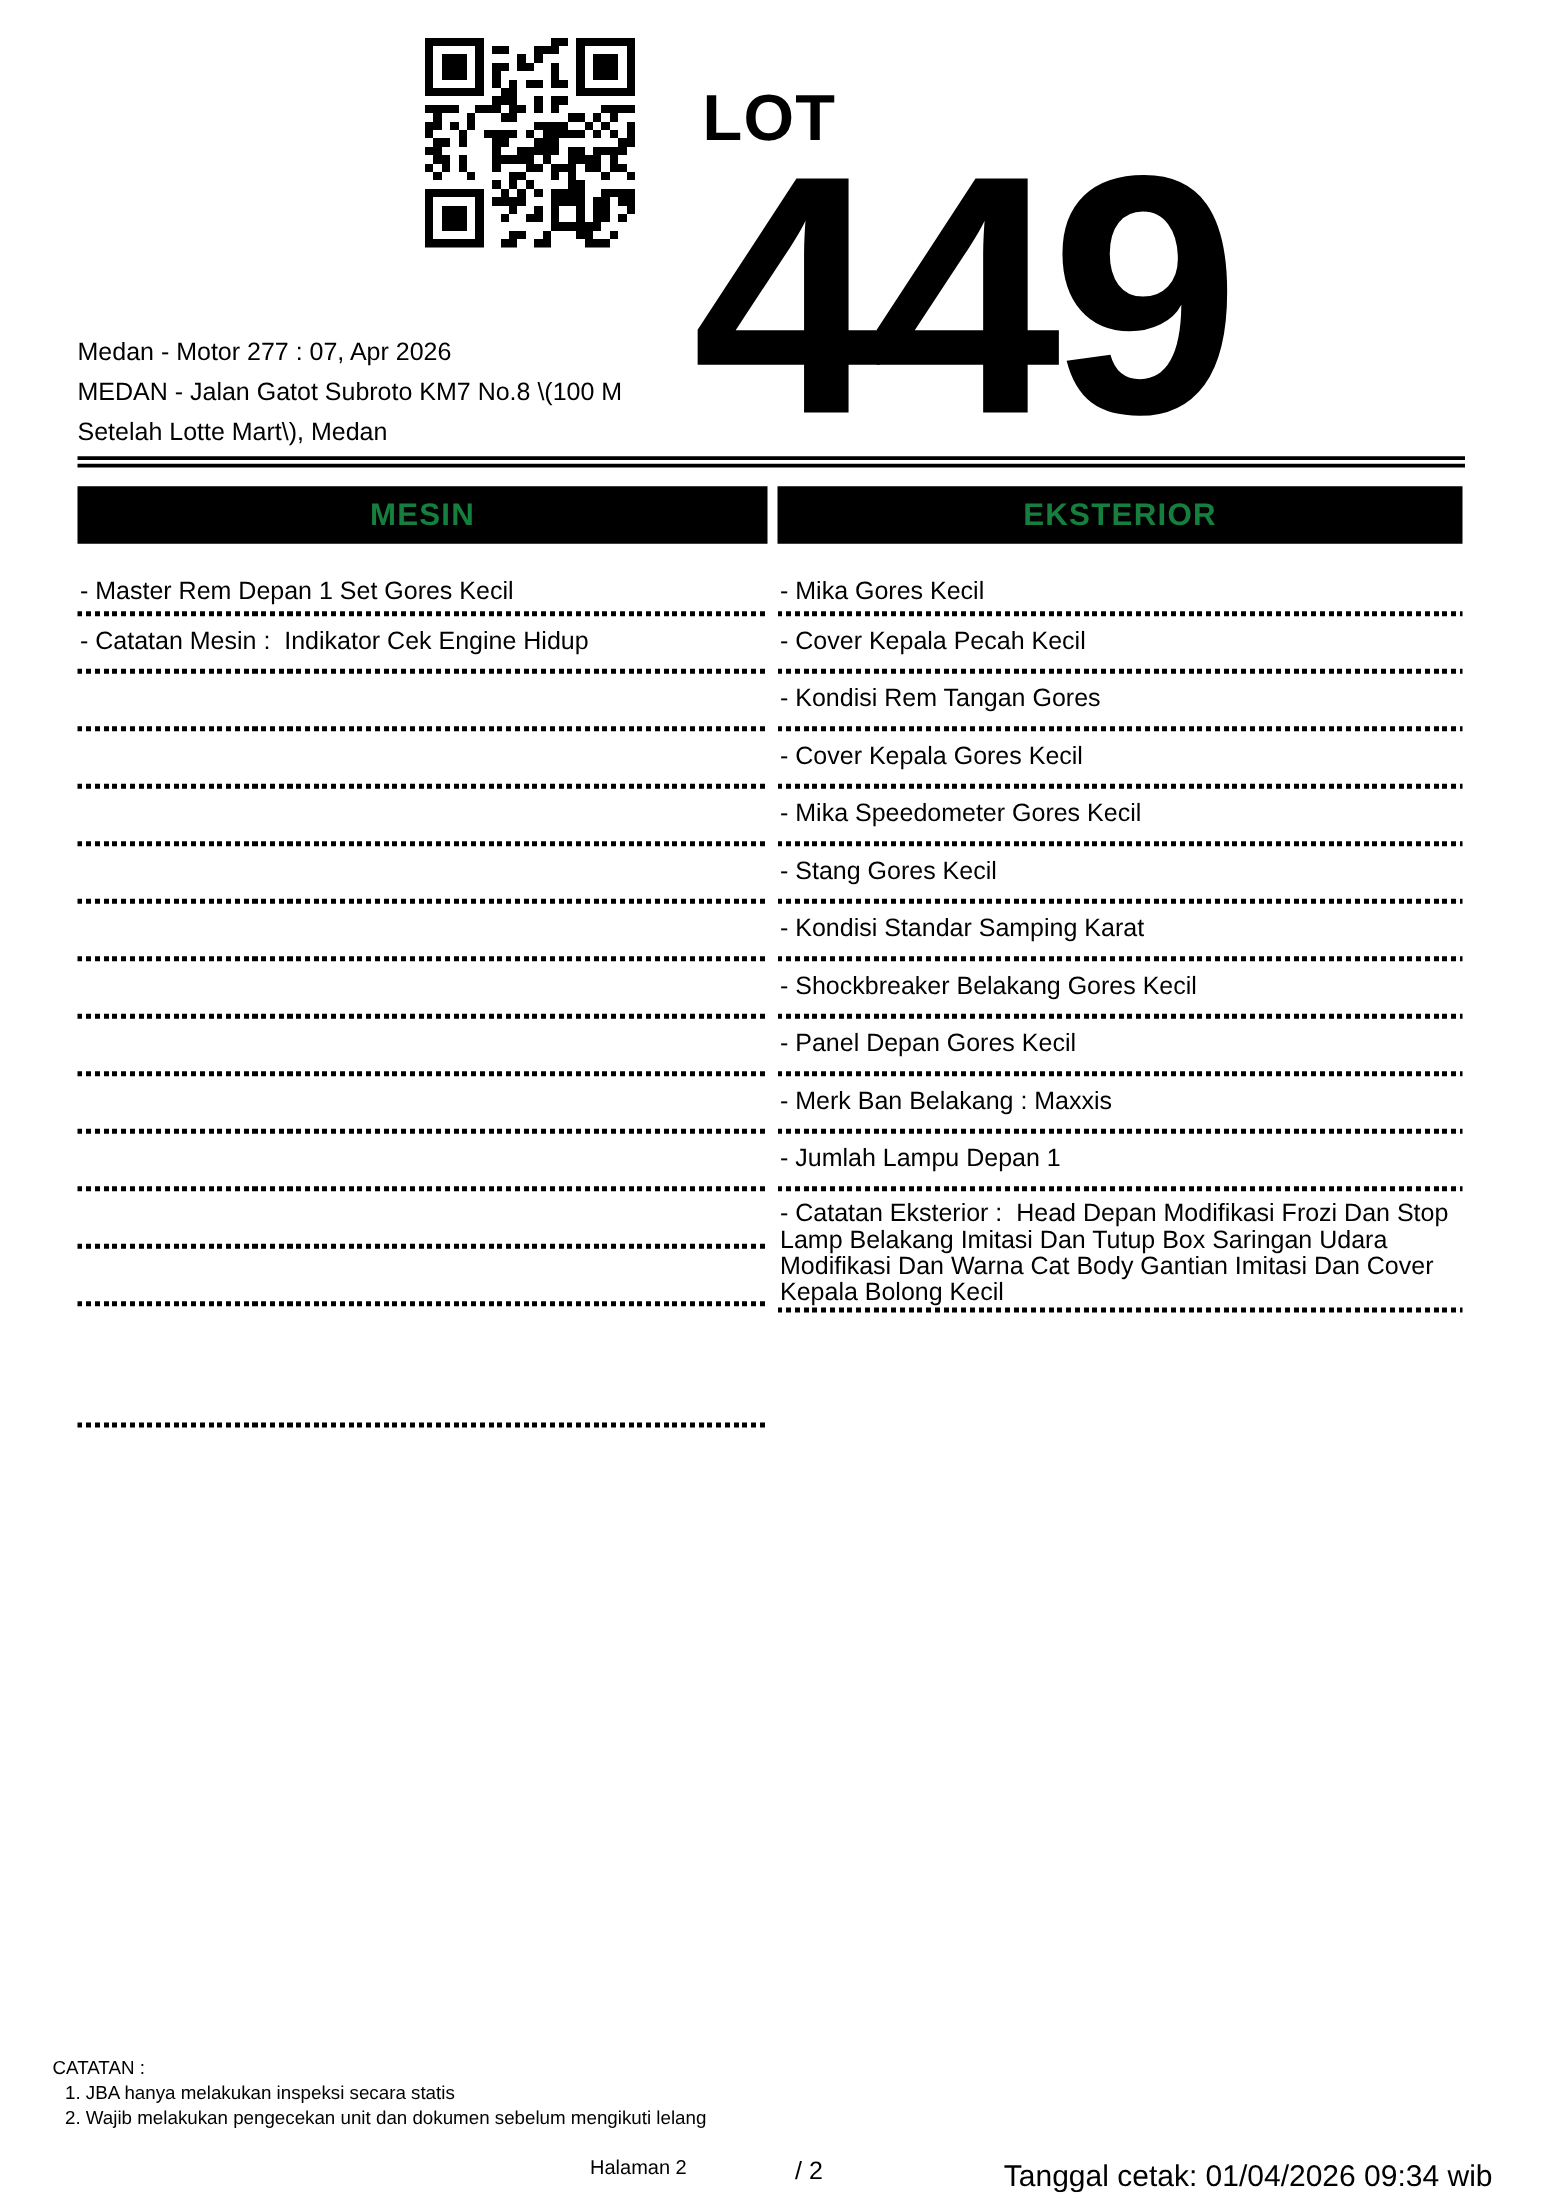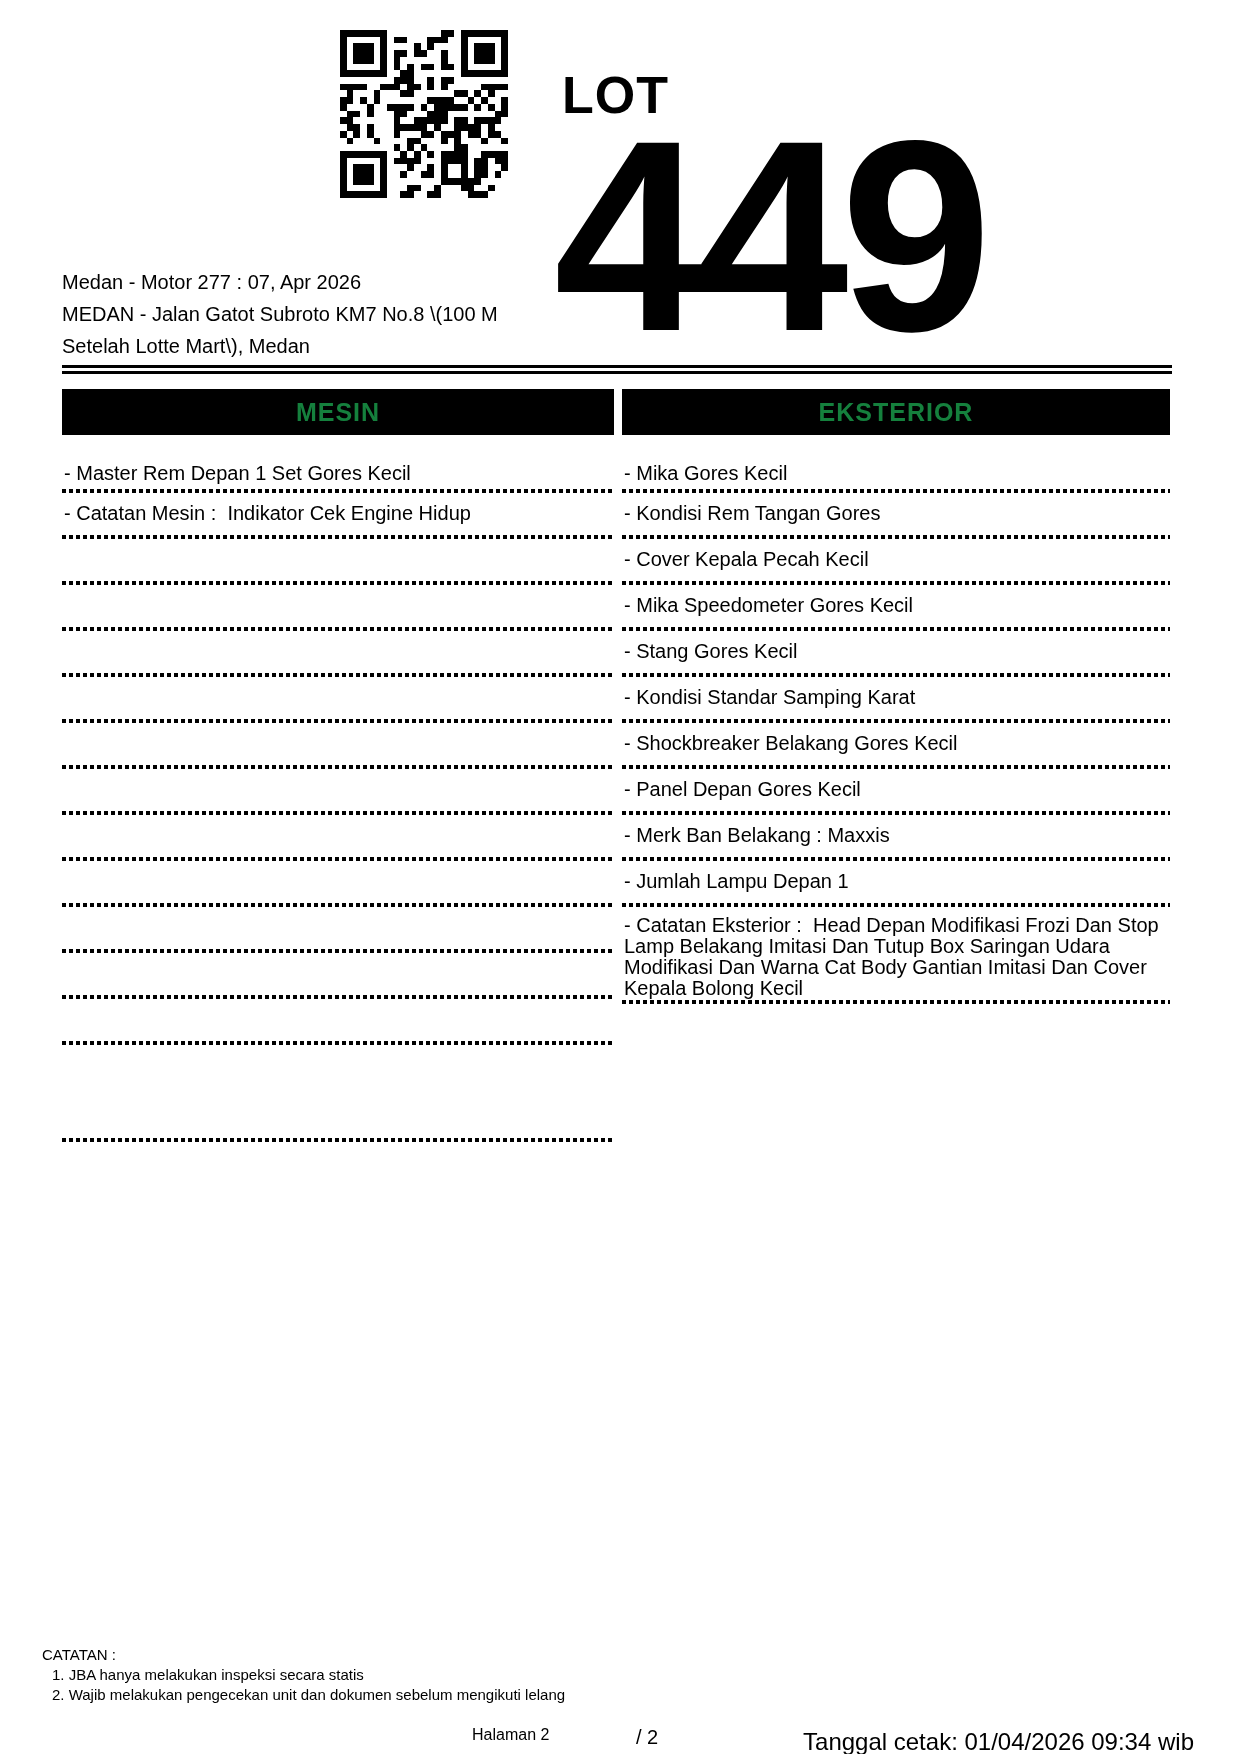--- a/index.html
+++ b/index.html
@@ -295,22 +295,23 @@
         <div class="row"></div>
         <div class="row"></div>
         <div class="row"></div>
       </div>
   </div>
 
   <div class="col col-right">
     <div class="col-header">EKSTERIOR</div>
     <div class="rows">
         <div class="row">- Mika Gores Kecil</div>
+        <div class="row">- Cover Kepala Pecah Kecil</div>
         <div class="row">- Kondisi Rem Tangan Gores</div>
-        <div class="row">- Cover Kepala Pecah Kecil</div>
+        <div class="row">- Cover Kepala Gores Kecil</div>
         <div class="row">- Mika Speedometer Gores Kecil</div>
         <div class="row">- Stang Gores Kecil</div>
         <div class="row">- Kondisi Standar Samping Karat</div>
         <div class="row">- Shockbreaker Belakang Gores Kecil</div>
         <div class="row">- Panel Depan Gores Kecil</div>
         <div class="row">- Merk Ban Belakang : Maxxis</div>
         <div class="row">- Jumlah Lampu Depan 1</div>
         <div class="row">- Catatan Eksterior :  Head Depan Modifikasi Frozi Dan Stop Lamp Belakang Imitasi Dan Tutup Box Saringan Udara Modifikasi Dan Warna Cat Body Gantian Imitasi Dan Cover Kepala Bolong Kecil</div>
       </div>
   </div>

